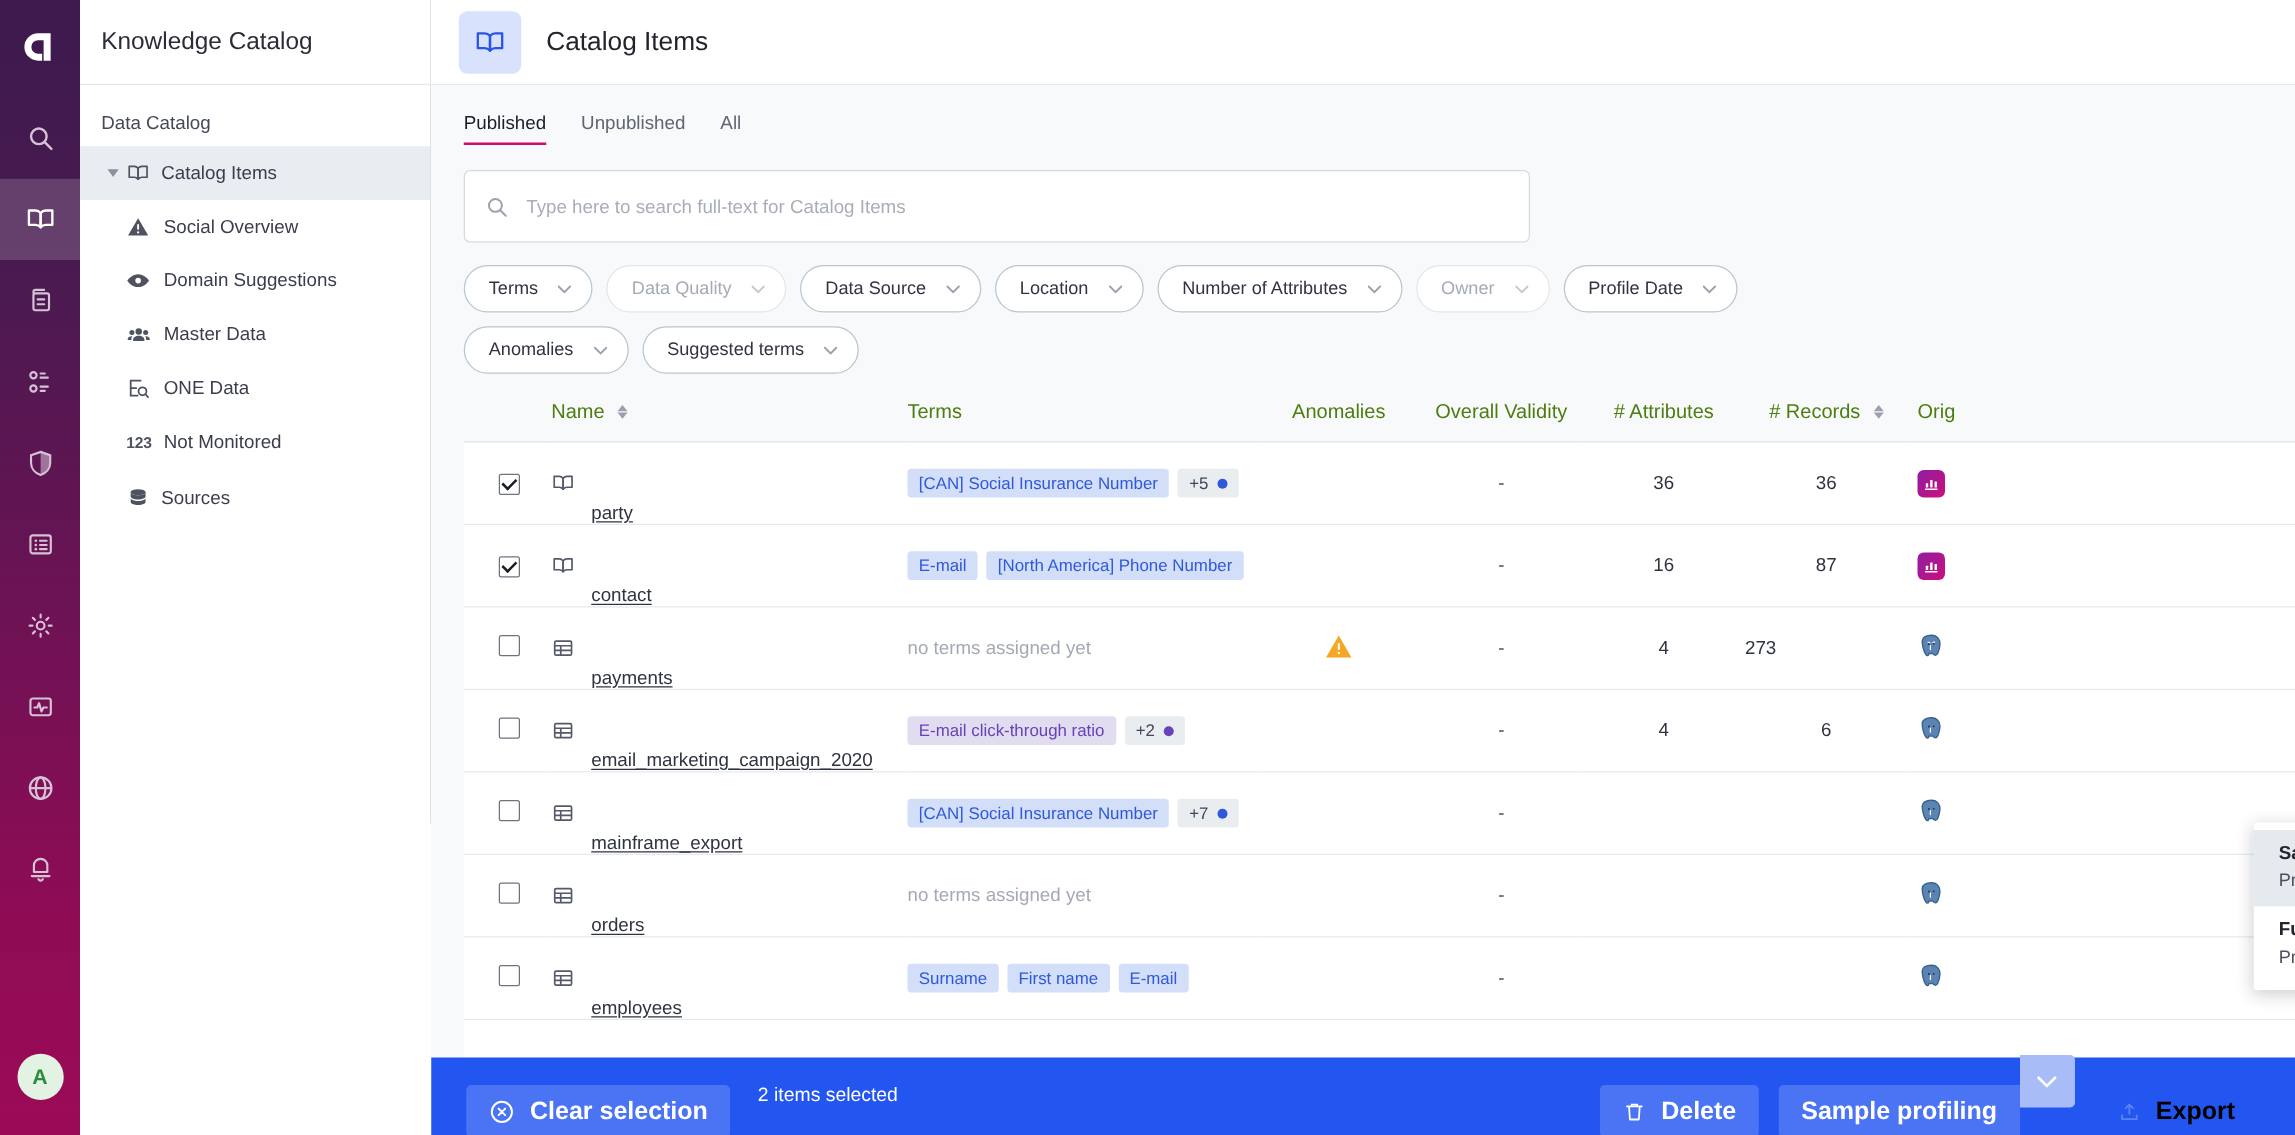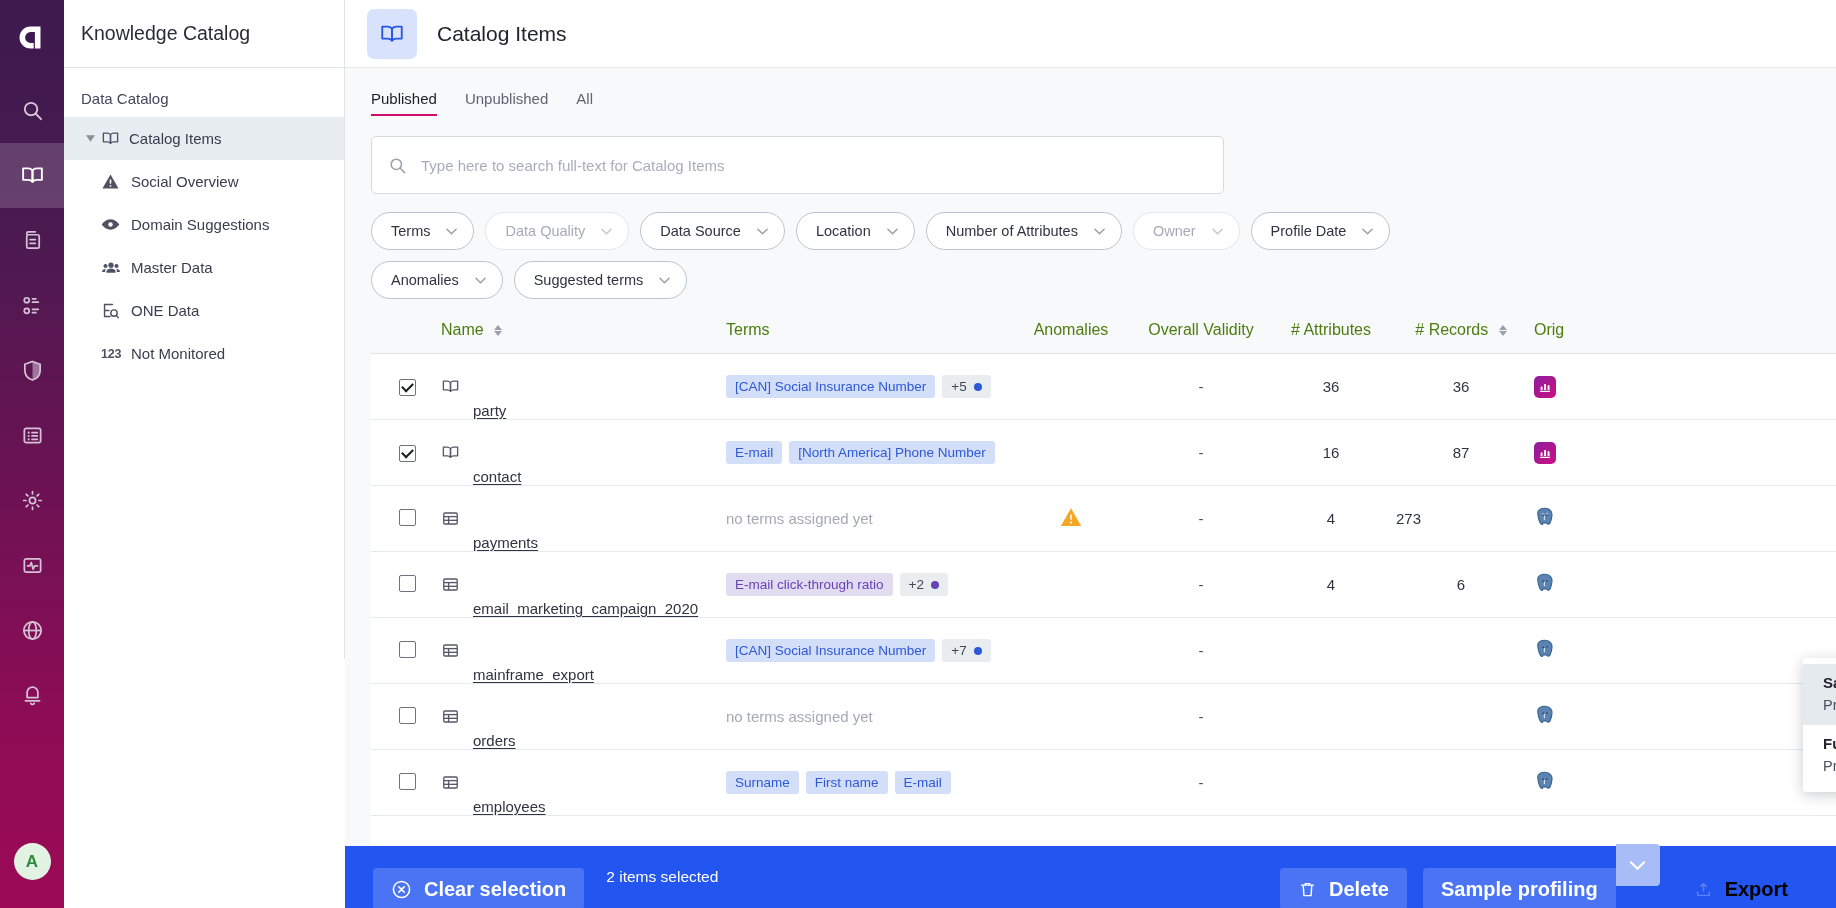--- a/index.html
+++ b/index.html
@@ -364,20 +364,30 @@
         </div>
         <span class="nav-label">ONE Data</span>
       </div>
 
 
       <div class="nav-row child">
         <div class="nav-ico num">123</div>
         <span class="nav-label">Not Monitored</span>
       </div>
 
+      <div class="nav-row" style="padding-left:37px;margin-top:2px;">
+        <div class="nav-ico">
+          <svg width="19" height="19" viewBox="0 0 24 24" fill="#4f5361">
+              <ellipse cx="12" cy="6" rx="7.5" ry="3"></ellipse>
+              <path d="M4.5 6v4.3c0 1.7 3.4 3 7.5 3s7.5-1.3 7.5-3V6c0 1.7-3.4 3-7.5 3S4.5 7.7 4.5 6z"></path>
+              <path d="M4.5 11.8V16c0 1.7 3.4 3 7.5 3s7.5-1.3 7.5-3v-4.2c0 1.7-3.4 3-7.5 3s-7.5-1.3-7.5-3z"></path>
+            </svg>
+        </div>
+        <span class="nav-label">Sources</span>
+      </div>
 
     </div>
   </div>
 
   <div class="main">
 
     <div class="topbar">
       <div class="topbar-icon">
         <svg width="26" height="26" viewBox="0 0 24 24" fill="none" stroke="#2756e6" stroke-width="1.7" stroke-linejoin="round">
             <path d="M3 5.2h5.2c1.6 0 2.9.9 3.8 1.9v11c-.9-1-2.2-1.9-3.8-1.9H3z"></path>

